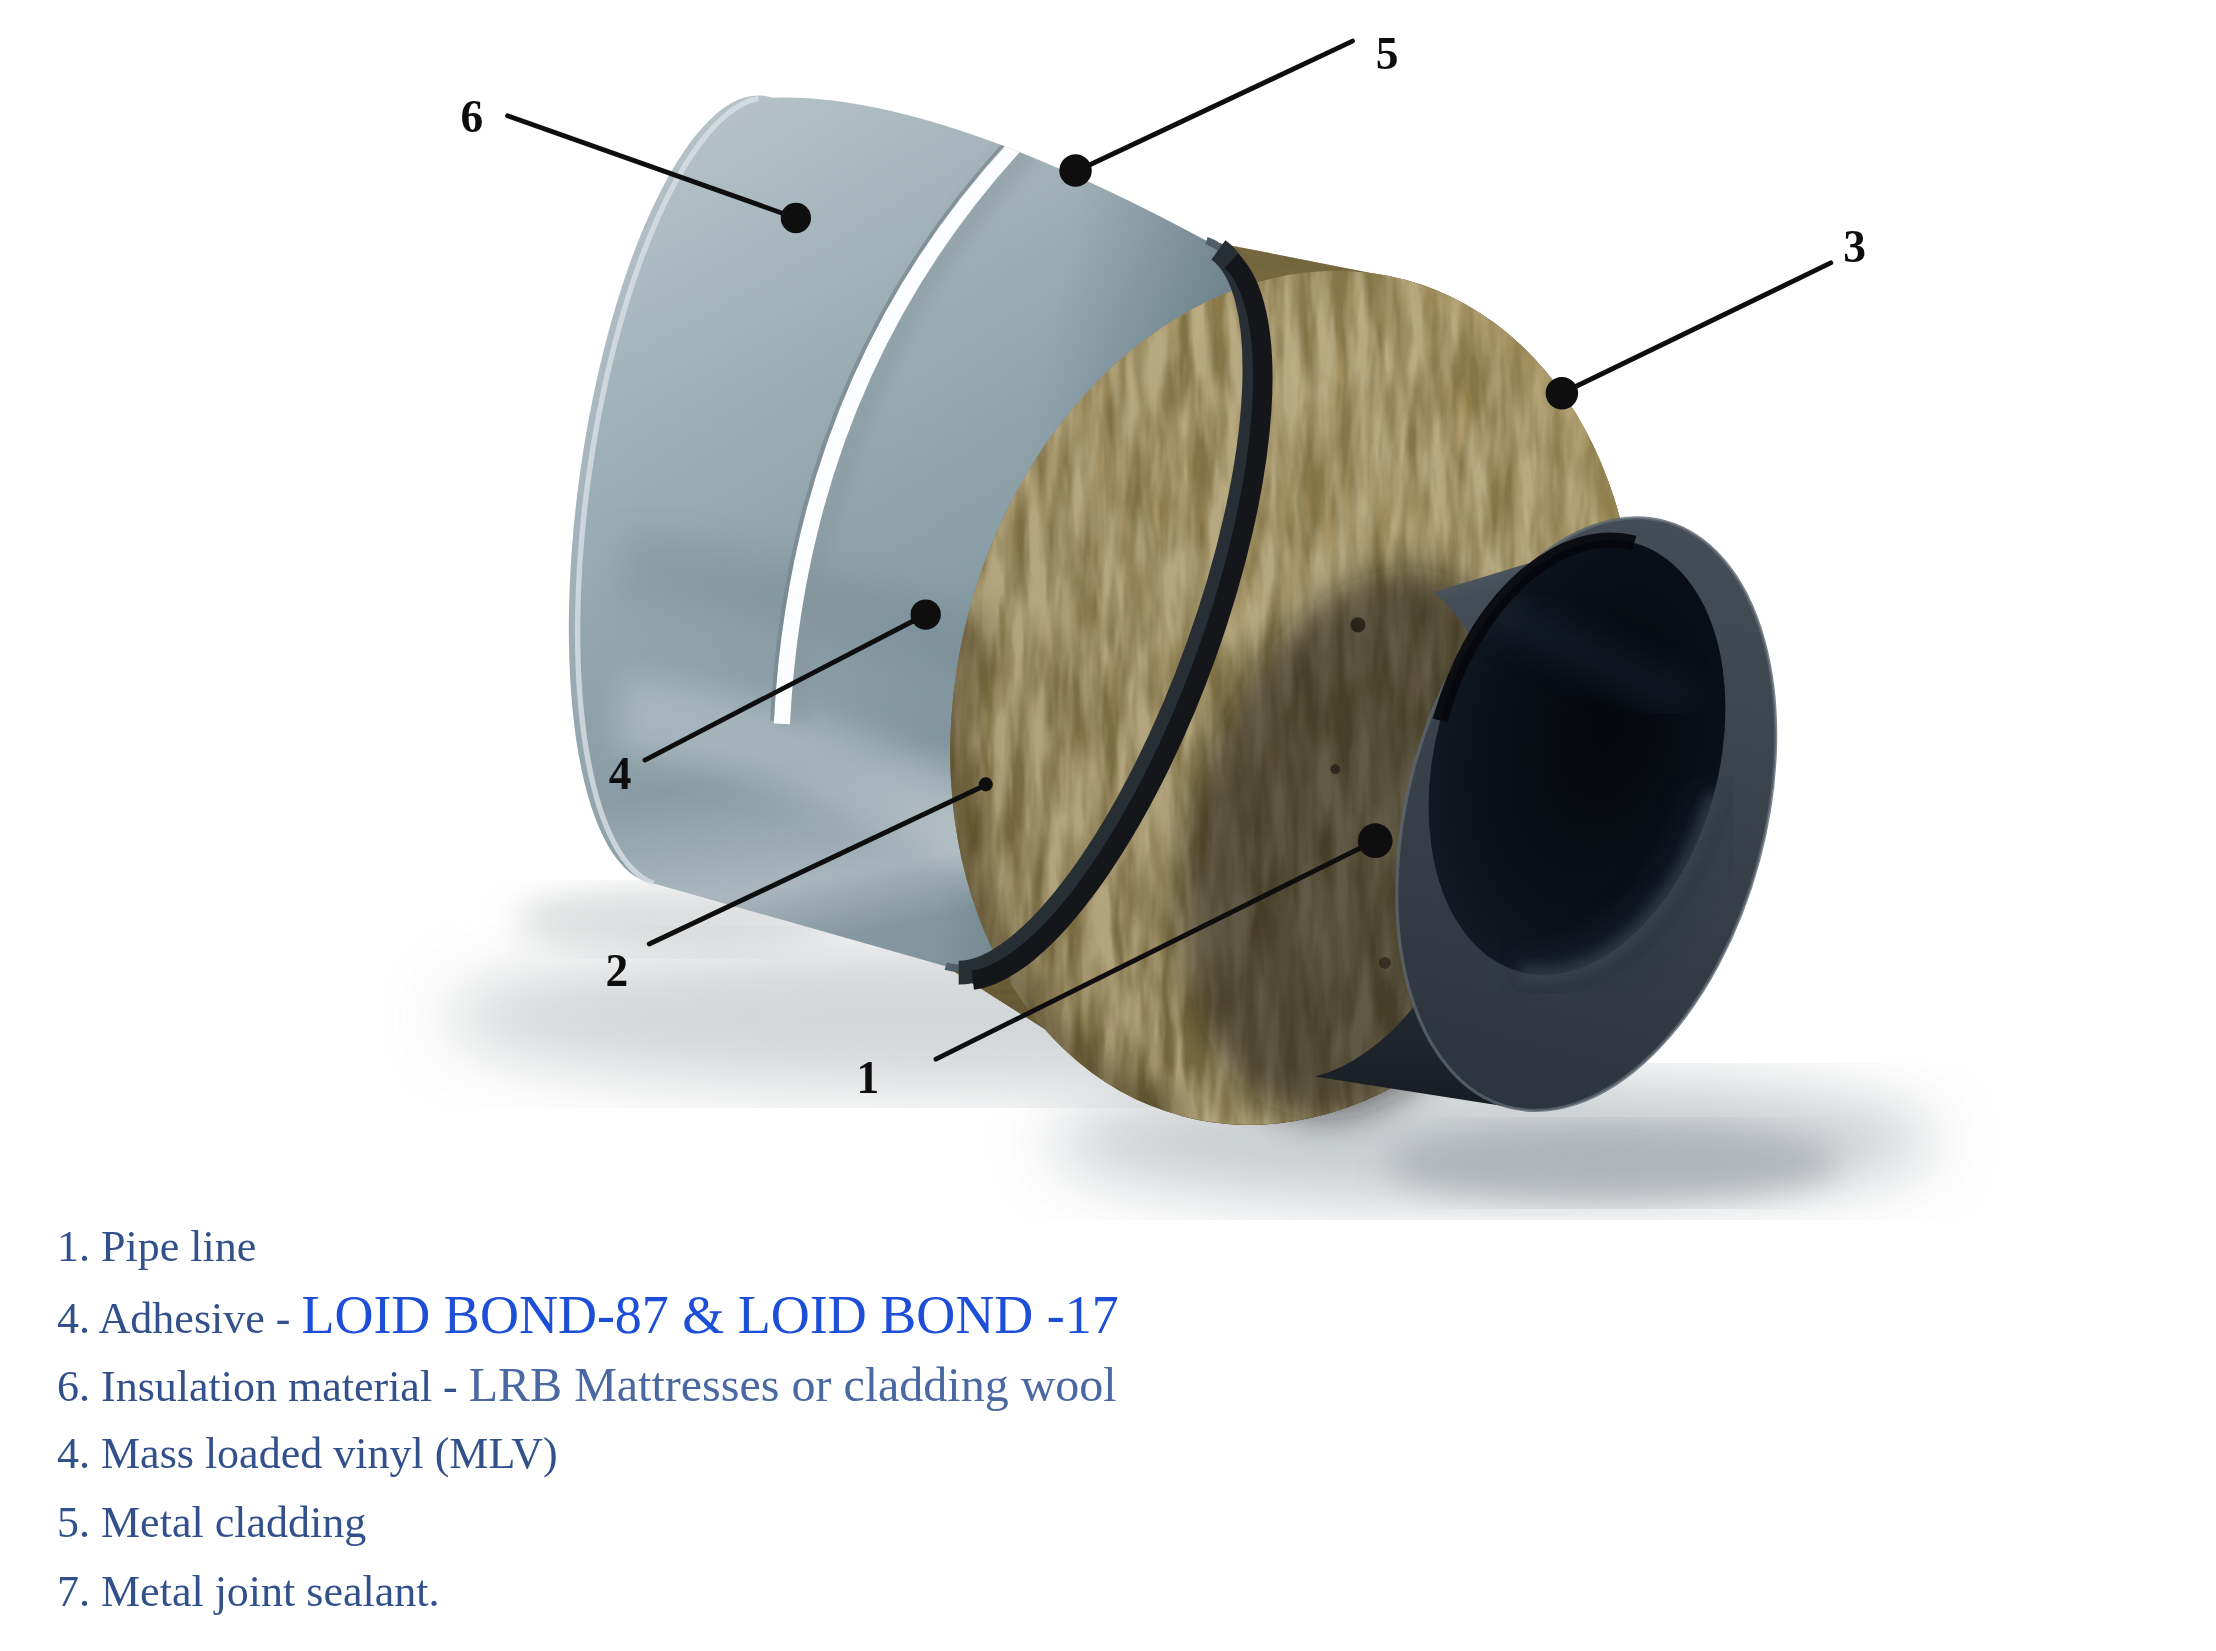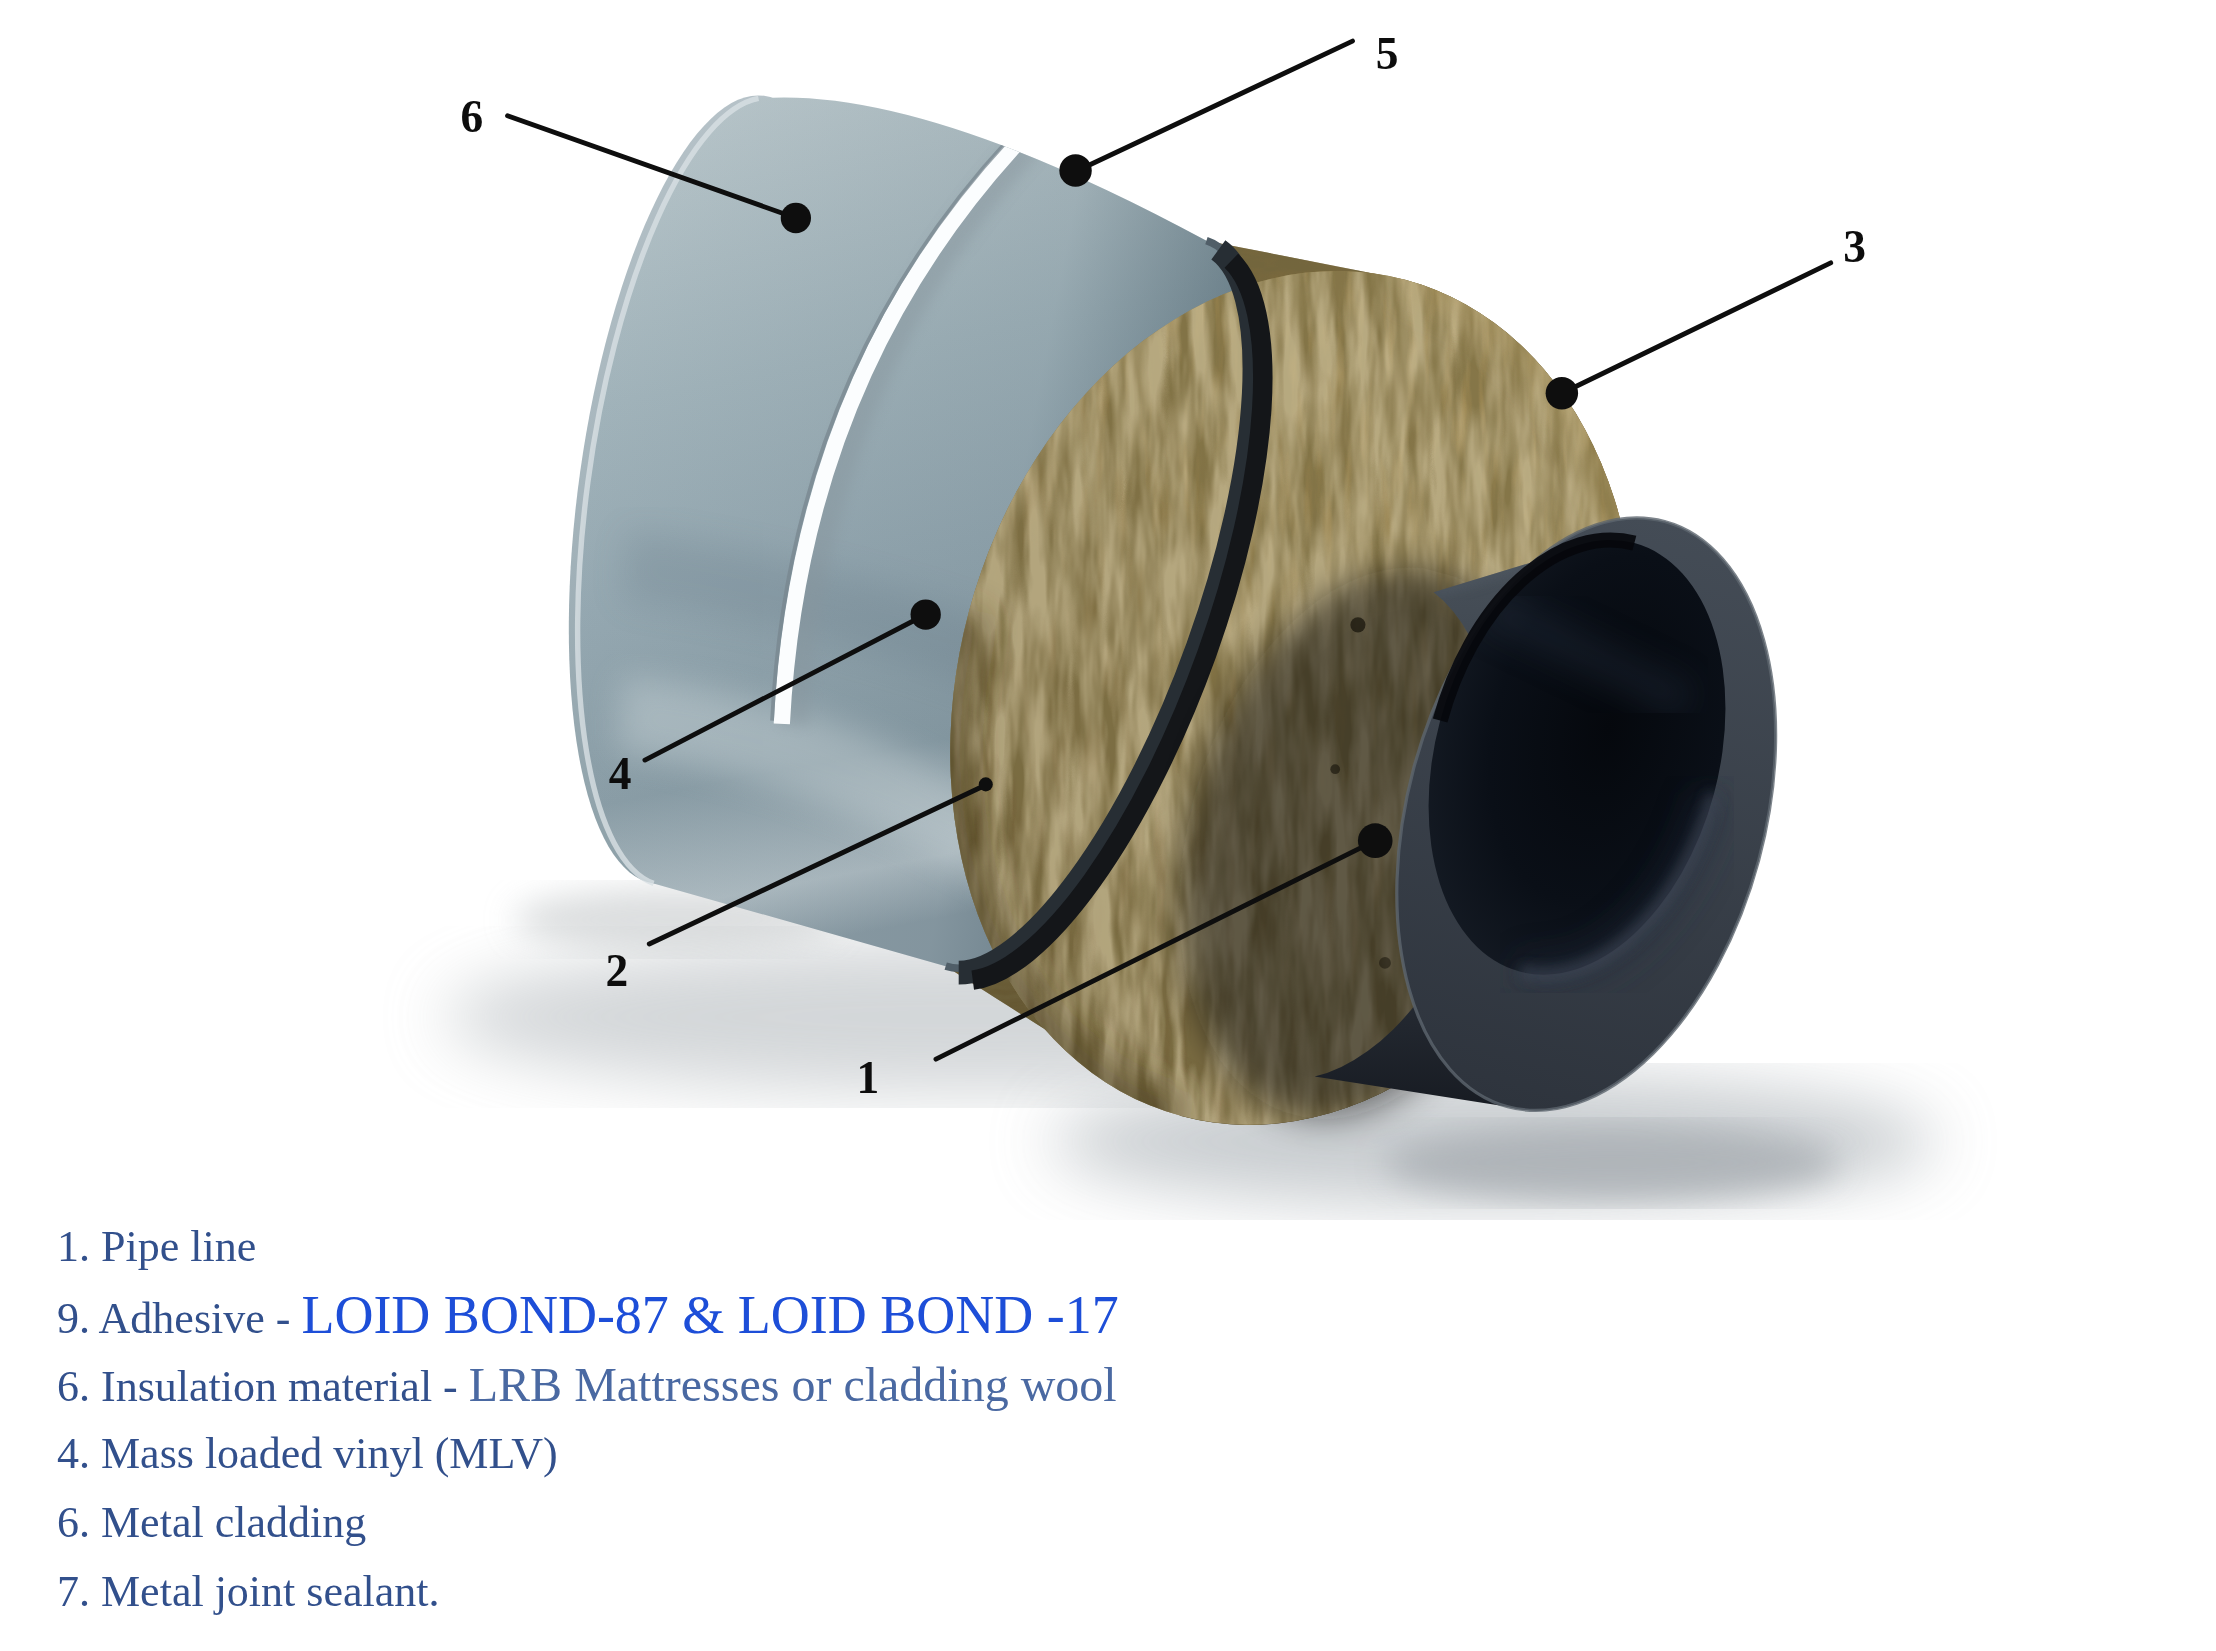--- a/index.html
+++ b/index.html
@@ -198,30 +198,30 @@
       <text class="co-num" x="872" y="244">6</text>
     </g>
   </g>
 </svg>
 
 <div class="legend">
   <div class="legend-item">
     <span class="seg">1. Pipe line</span>
   </div>
   <div class="legend-item">
-    <span class="seg">9. Adhesive - </span><span class="seg seg-brand">LOID BOND-87 &amp; LOID BOND -17</span>
+    <span class="seg">4. Adhesive - </span><span class="seg seg-brand">LOID BOND-87 &amp; LOID BOND -17</span>
   </div>
   <div class="legend-item">
     <span class="seg">6. Insulation material - </span><span class="seg seg-brand-sm">LRB Mattresses or cladding wool</span>
   </div>
   <div class="legend-item">
     <span class="seg">4. Mass loaded vinyl (MLV)</span>
   </div>
   <div class="legend-item">
-    <span class="seg">6. Metal cladding</span>
+    <span class="seg">5. Metal cladding</span>
   </div>
   <div class="legend-item">
     <span class="seg">7. Metal joint sealant.</span>
   </div>
 </div>
 
 </div>
 
 
 </body></html>

